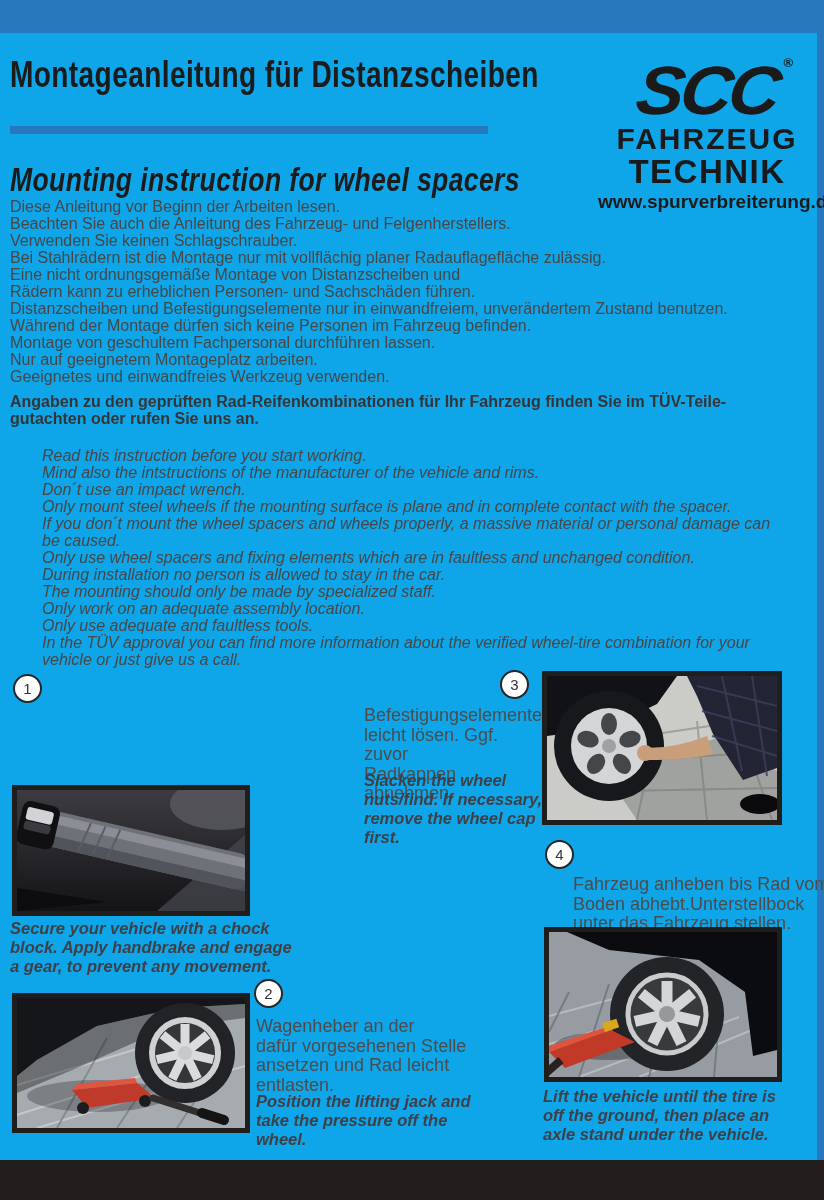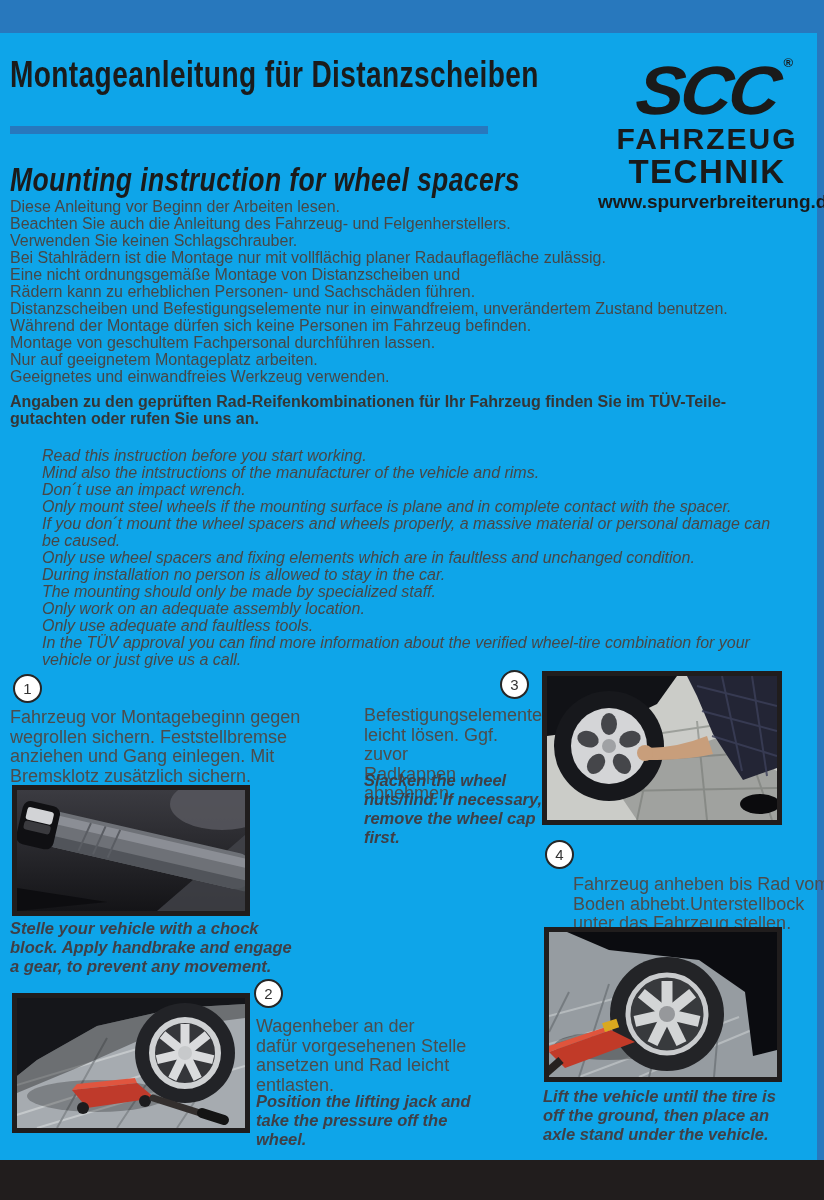--- a/index.html
+++ b/index.html
@@ -80,24 +80,20 @@
 During installation no person is allowed to stay in the car.
 The mounting should only be made by specialized staff.
 Only work on an adequate assembly location.
 Only use adequate and faultless tools.
 In the TÜV approval you can find more information about the verified wheel-tire combination for your
 vehicle or just give us a call.</div>
 
   <div class="abs circle" style="left:13px;top:674px;">
     <span>1</span>
   </div>
-  <div class="abs step-de pre" style="left:10px;top:708px;width:335px;">Fahrzeug vor Montagebeginn gegen
-wegrollen sichern. Feststellbremse
-anziehen und Gang einlegen. Mit
-Bremsklotz zusätzlich sichern.</div>
   <div class="abs photo" style="left:12px;top:785px;">
     <svg width="228" height="121" viewBox="0 0 228 121">
       <defs>
         <linearGradient id="g1" x1="0" y1="0" x2="0" y2="1">
           <stop offset="0" stop-color="#3b3b41"></stop>
             <stop offset="1" stop-color="#141417"></stop>
         </linearGradient>
       </defs>
       <rect width="228" height="121" fill="url(#g1)"></rect>
       <ellipse cx="205" cy="14" rx="52" ry="26" fill="#55555c" opacity="0.9"></ellipse>
@@ -107,21 +103,21 @@
         <rect x="14" y="40" width="225" height="36" rx="17" fill="#6e7177"></rect>
         <rect x="14" y="44" width="225" height="9" rx="4.5" fill="#90939a" opacity="0.85"></rect>
         <rect x="14" y="65" width="225" height="11" rx="5" fill="#4e5157" opacity="0.9"></rect>
         <path d="M70,44 l-6,30 M85,44 l-6,30 M100,44 l-6,30" stroke="#5a5d63" stroke-width="2"></path>
         <rect x="0" y="36" width="38" height="44" rx="8" fill="#101013"></rect>
         <rect x="5" y="42" width="27" height="13" rx="3" fill="#d2d3d6"></rect>
         <rect x="5" y="56" width="27" height="9" rx="3" fill="#3a3a3e"></rect>
       </g>
     </svg>
   </div>
-  <div class="abs step-en pre" style="left:10px;top:919px;width:330px;">Stelle your vehicle with a chock
+  <div class="abs step-en pre" style="left:10px;top:919px;width:330px;">Secure your vehicle with a chock
 block. Apply handbrake and engage
 a gear, to prevent any movement.</div>
 
   <div class="abs photo" style="left:12px;top:993px;">
     <svg width="228" height="130" viewBox="0 0 228 130">
       <rect width="228" height="130" fill="#a6abb0"></rect>
       <g stroke="#c8ccce" stroke-width="2" opacity="0.9">
         <path d="M-10,120 L180,60" fill="none"></path>
           <path d="M-10,90 L140,45" fill="none"></path>
           <path d="M20,130 L228,68" fill="none"></path>

